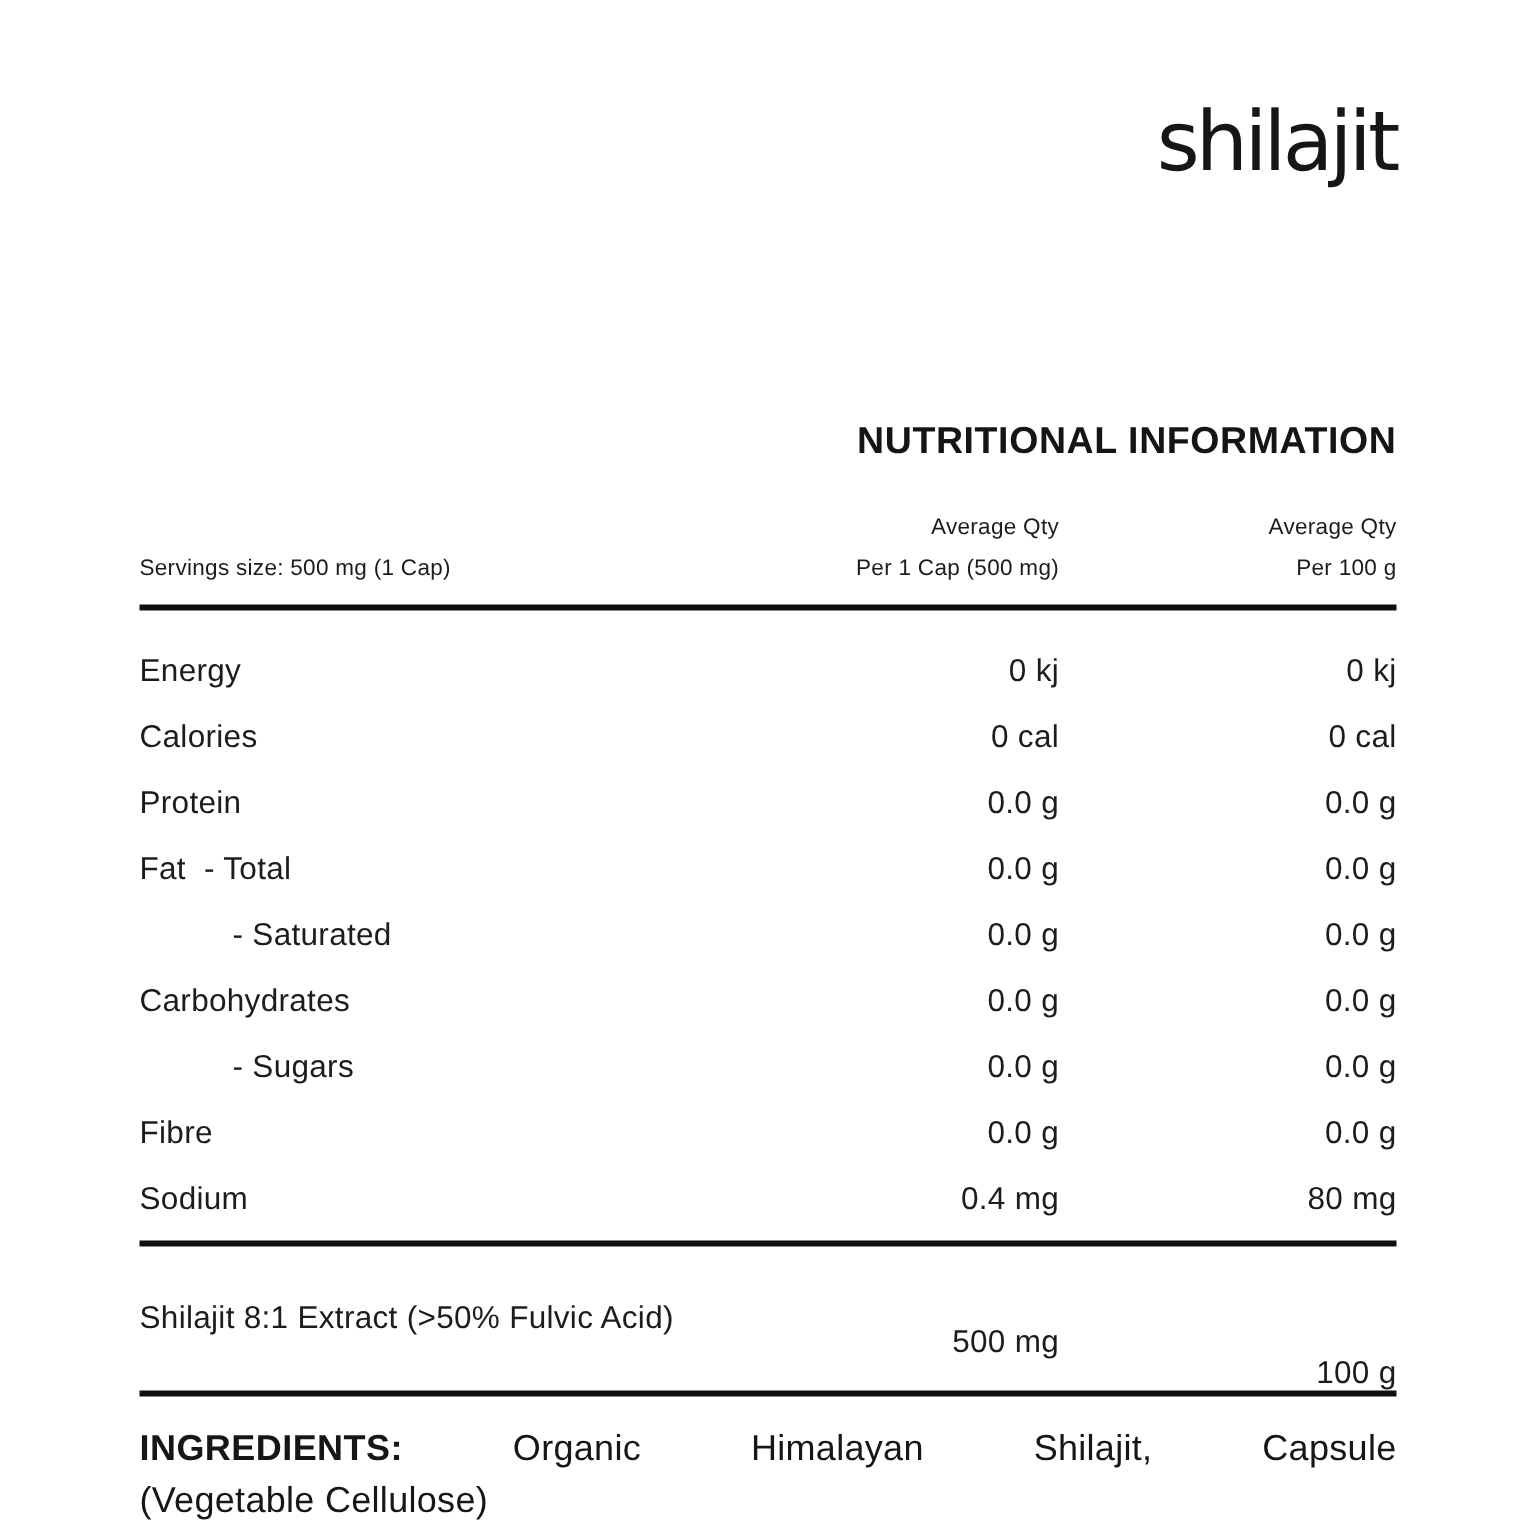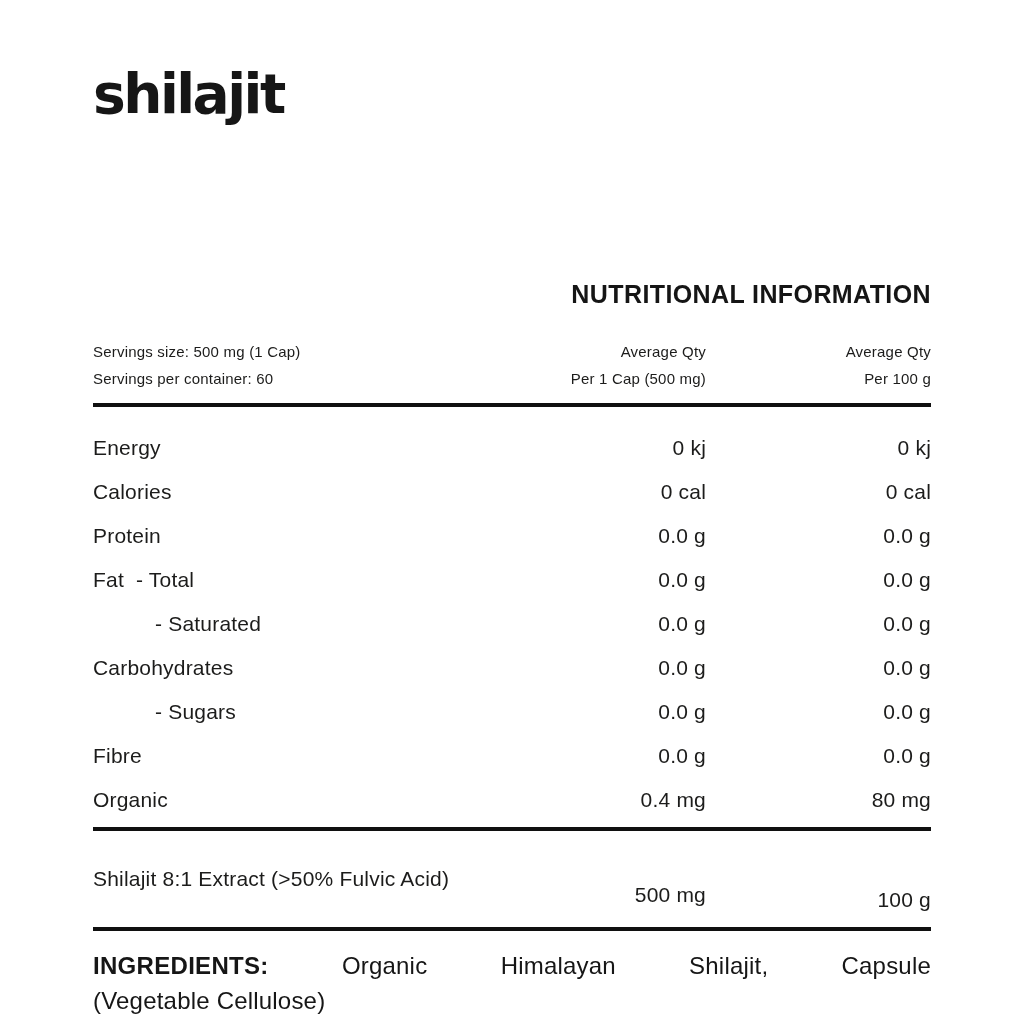--- a/index.html
+++ b/index.html
@@ -10,23 +10,23 @@
     color: #1c1c1b;
     overflow: hidden;
   }
   .label-wrap {
     width: 838px;
     margin: 0 auto;
   }
   
   .logo {
     margin-top: 54px;
-    text-align: left;
+    text-align: right;
     font-family: "DejaVu Sans", sans-serif;
-    font-weight: bold;
+    font-weight: normal;
     font-size: 55px;
     line-height: 80px;
     letter-spacing: -2.5px;
     color: #161616;
   }
   
   .nutri-title {
     margin-top: 146px;
     font-size: 25px;
     line-height: 28px;
@@ -64,21 +64,21 @@
     letter-spacing: 0.2px;
     white-space: pre;
   }
   .row .indent-pad { padding-left: 62px; }
   .row-val { font-size: 21px; letter-spacing: 0.2px; text-align: right; }
   
   .extract-row {
     padding: 36px 0 20px 0;
     align-items: start;
   }
-  .offset-down { position: relative; top: 5px; display: inline-block; }
+  .offset-down { position: relative; top: 21px; display: inline-block; }
   
   .ingredients {
     margin-top: 17px;
     font-size: 24px;
     line-height: 35px;
     letter-spacing: 0.2px;
     color: #161616;
   }
   .ing-line-1 {
     display: block;
@@ -93,21 +93,20 @@
 
 <div class="label-wrap">
 
   <div class="logo">shilajit</div>
 
   <h1 class="nutri-title">NUTRITIONAL INFORMATION</h1>
 
   <div class="tbl-grid tbl-header">
     <div>
       <div class="cell-text">Servings size: 500 mg (1 Cap)</div>
-      <div class="cell-text">Servings per container: 60</div>
     </div>
     <div class="right">
       <div class="cell-text">Average Qty</div>
       <div class="cell-text">Per 1 Cap (500 mg)</div>
     </div>
     <div class="right">
       <div class="cell-text">Average Qty</div>
       <div class="cell-text">Per 100 g</div>
     </div>
   </div>
@@ -158,21 +157,21 @@
       <div class="row-val right">0.0 g</div>
     </div>
 
     <div class="tbl-grid row">
       <div class="row-label">Fibre</div>
       <div class="row-val right">0.0 g</div>
       <div class="row-val right">0.0 g</div>
     </div>
 
     <div class="tbl-grid row">
-      <div class="row-label">Organic</div>
+      <div class="row-label">Sodium</div>
       <div class="row-val right">0.4 mg</div>
       <div class="row-val right">80 mg</div>
     </div>
 
   </div>
 
   <div class="rule rule-2"></div>
 
   <div class="tbl-grid extract-row">
     <div class="row-label">Shilajit 8:1 Extract (&gt;50% Fulvic Acid)</div>

